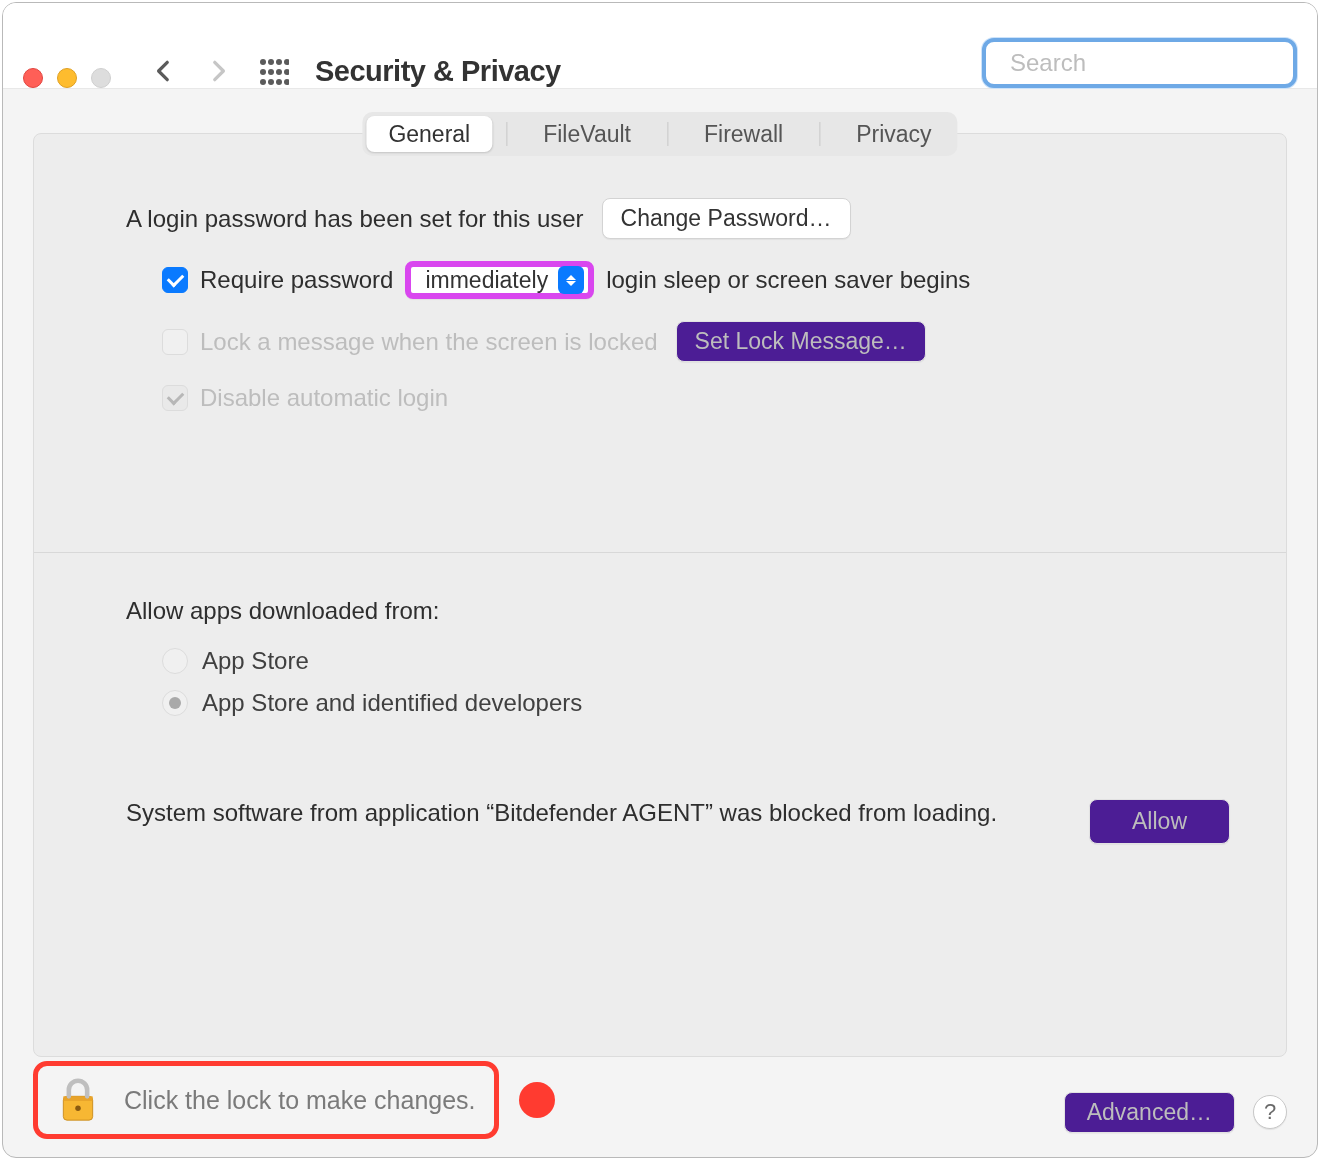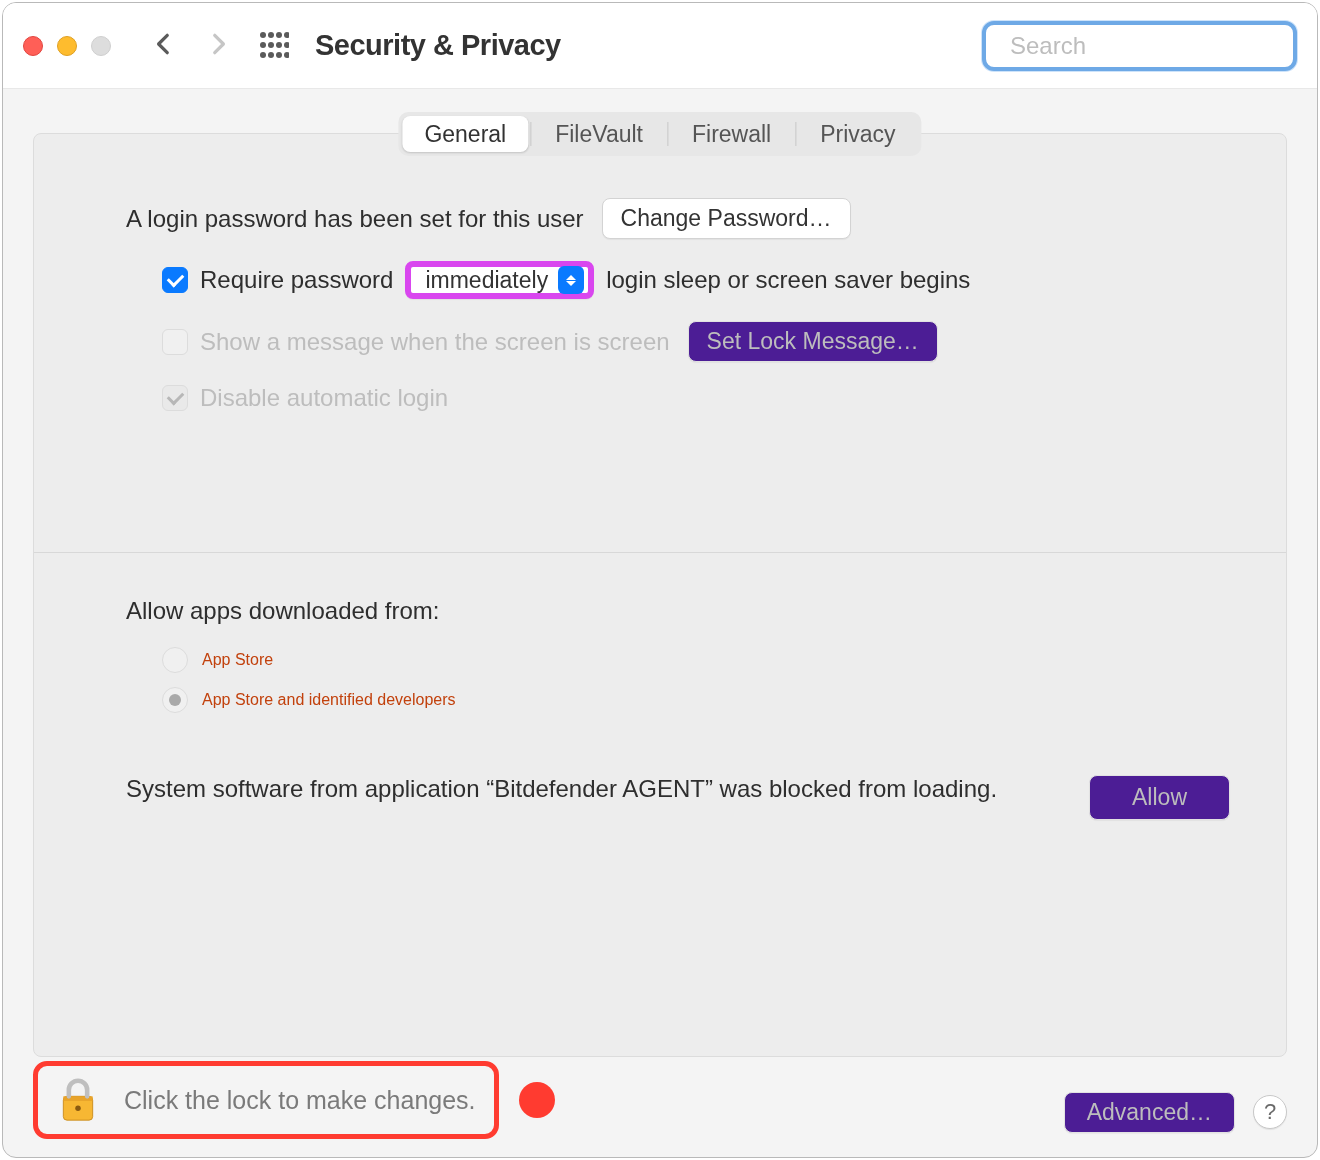--- a/index.html
+++ b/index.html
@@ -1,21 +1,21 @@
 <!DOCTYPE html>
 <html><head>
 <meta charset="utf-8">
 <style>
   * { box-sizing: border-box; margin: 0; padding: 0; }
   html, body { width: 1320px; height: 1160px; font-family: -apple-system, "Helvetica Neue", Arial, sans-serif; background: #fff; }
   .window {
     width: 1316px; height: 1156px; margin: 2px; border: 1px solid #b9b9b9; border-radius: 14px; overflow: hidden; background: #f4f4f4; position: relative;
   }
   
-  .titlebar { height: 86px; background: #ffffff; display: flex; align-items: center; padding: 0 20px; border-bottom: 1px solid #e8e8e8; }
+  .titlebar { height: 86px; background: #ffffff; display: flex; align-items: flex-end; padding: 0 20px; border-bottom: 1px solid #e8e8e8; }
   .traffic { display: flex; gap: 14px; align-items: center; margin-right: 40px; }
   .dot { width: 20px; height: 20px; border-radius: 50%; }
   .dot.red { background: #ff5f57; border: 1px solid #e14640; }
   .dot.yellow { background: #febc2e; border: 1px solid #dfa023; }
   .dot.grey { background: #dddddd; border: 1px solid #cfcfcf; }
   .nav { display: flex; gap: 28px; align-items: center; margin-right: 28px; }
   .nav svg { width: 26px; height: 26px; }
   .grid-icon { margin-right: 26px; display: inline-flex; }
   .title { font-size: 29px; font-weight: 700; color: #333; letter-spacing: -0.5px; }
   .search {
@@ -24,21 +24,21 @@
   .search svg { width: 22px; height: 22px; margin-right: 10px; fill: #8a8a8a; }
   .search input { border: none; outline: none; font-size: 24px; color: #0f766e; flex: 1; background: transparent; }
   .search input::placeholder { color: #bdbdbd; }
 
   
   .panel {
     margin: 44px 30px 0 30px; border: 1px solid #dcdcdc; border-radius: 8px; background: #ededed; height: 924px; position: relative; overflow: visible;
   }
   .tabs {
     position: absolute; top: -22px; left: 50%; transform: translateX(-50%);
-    height: 44px; background: #e7e7e7; border-radius: 10px; display: flex; align-items: center; padding: 4px; gap: 0;
+    height: 44px; background: #e7e7e7; border-radius: 10px; display: flex; align-items: center; padding: 4px; gap: 12px;
   }
   .tab {
     padding: 0 22px; height: 36px; line-height: 36px; font-size: 23px; color: #555; border-radius: 8px; cursor: default;
   }
   .tab.active { background: #ffffff; color: #323232; box-shadow: 0 1px 2px rgba(0,0,0,.15); }
   .tab-sep { width: 1px; height: 24px; background: #c7c7c7; margin: 0 2px; }
 
   .inner { padding: 64px 56px 0 92px; color: #2e2e2e; font-size: 24px; }
   .row { display: flex; align-items: center; margin-bottom: 22px; flex-wrap: wrap; }
   .btn {
@@ -61,23 +61,23 @@
   .select .chev::before, .select .chev::after { content: ""; width: 0; height: 0; border-left: 5px solid transparent; border-right: 5px solid transparent; }
   .select .chev::before { border-bottom: 5px solid #fff; }
   .select .chev::after { border-top: 5px solid #fff; }
 
   .divider { height: 1px; background: #d8d8d8; margin: 140px -56px 44px -92px; margin-left: -92px; margin-right: -56px; }
 
   .section-heading { font-size: 24px; color: #2e2e2e; margin-bottom: 22px; }
   .radio { width: 26px; height: 26px; border-radius: 50%; border: 1px solid #c6c6c6; background: #fff; display: inline-flex; align-items: center; justify-content: center; margin-right: 14px; flex-shrink: 0; }
   .radio.disabled { background: #f0f0f0; border-color: #dcdcdc; }
   .radio.selected::after { content: ""; width: 12px; height: 12px; border-radius: 50%; background: #a9a9a9; }
-  .radio-label { color: #c2410c; font-size: 16px; }
-
-  .blocked-row { display: flex; align-items: flex-start; margin-top: 60px; gap: 48px; }
+  .radio-label { color: #404040; font-size: 24px; }
+
+  .blocked-row { display: flex; align-items: flex-start; margin-top: 80px; gap: 48px; }
   .blocked-text { font-size: 24px; color: #2e2e2e; line-height: 1.35; flex: 1; }
   .allow-btn { margin-top: 2px; }
 
   
   .footer { position: absolute; left: 0; right: 0; bottom: 18px; padding: 0 30px; display: flex; align-items: center; }
   .lock-group {
     display: flex; align-items: center; border: 5px solid #ff3b30; border-radius: 14px; padding: 10px 18px; height: 78px;
   }
   .lock-svg { width: 44px; height: 44px; margin-right: 24px; }
   .lock-text { font-size: 25px; color: #7a7a7a; }
@@ -160,21 +160,21 @@
         <span>Require password</span>
         <span class="select">
           <span class="val">immediately</span>
           <span class="chev"></span>
         </span>
         <span>login sleep or screen saver begins</span>
       </div>
 
       <div class="row indent">
         <span class="checkbox disabled"></span>
-        <span class="label-disabled">Show a message when the screen is screen</span>
+        <span class="label-disabled">Lock a message when the screen is locked</span>
         <span style="width:18px"></span>
         <button class="btn disabled">Set Lock Message…</button>
       </div>
 
       <div class="row indent">
         <span class="checkbox disabled checked"></span>
         <span class="label-disabled">Disable automatic login</span>
       </div>
 
       <div class="divider"></div>

